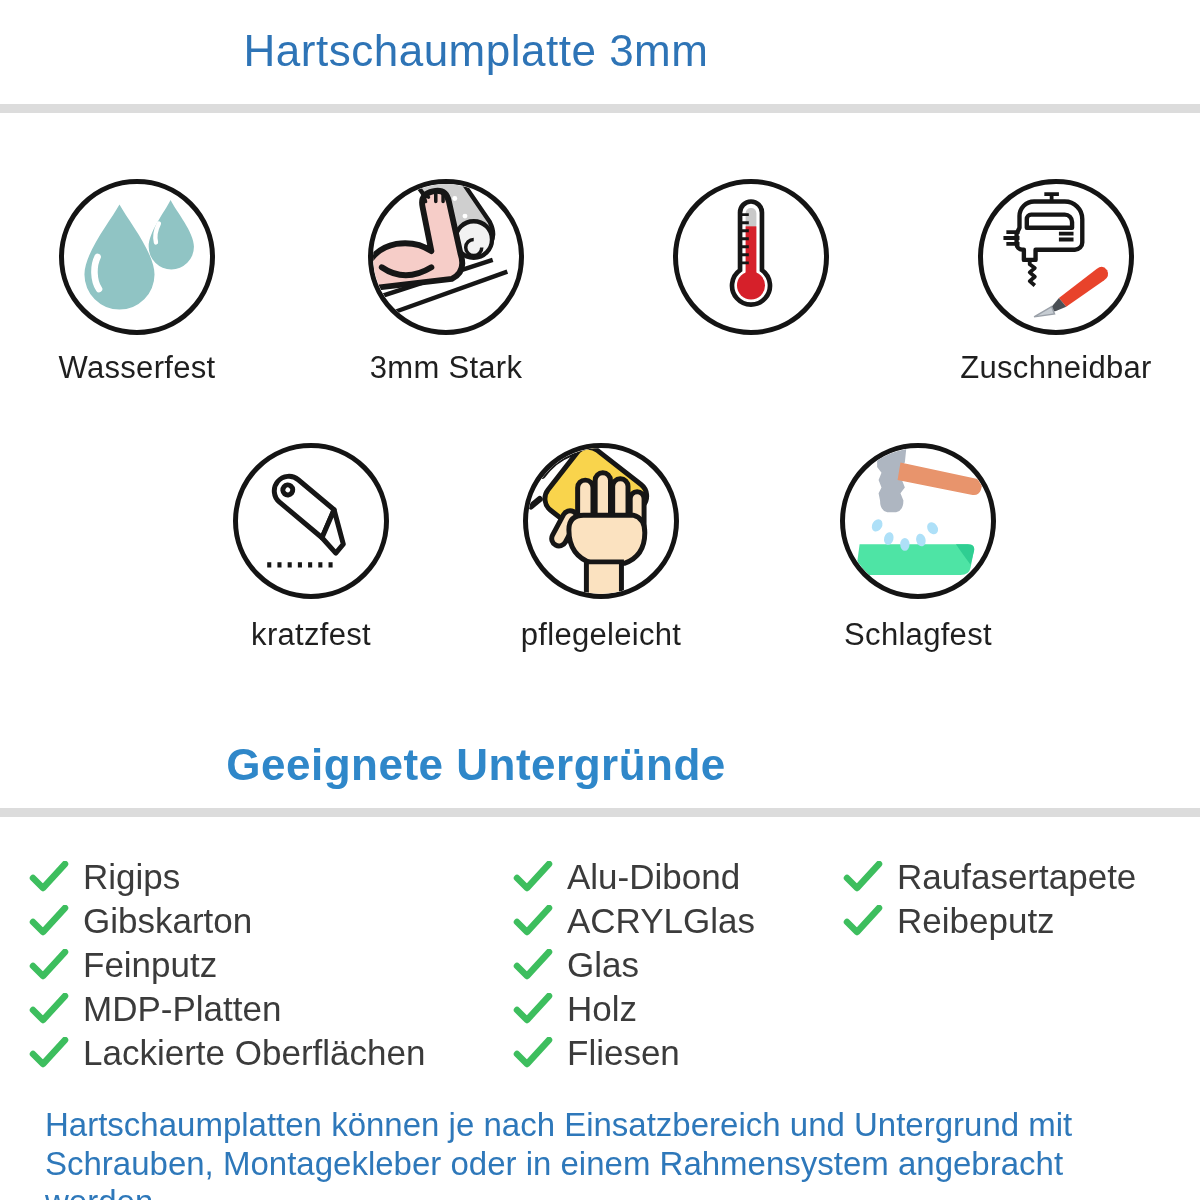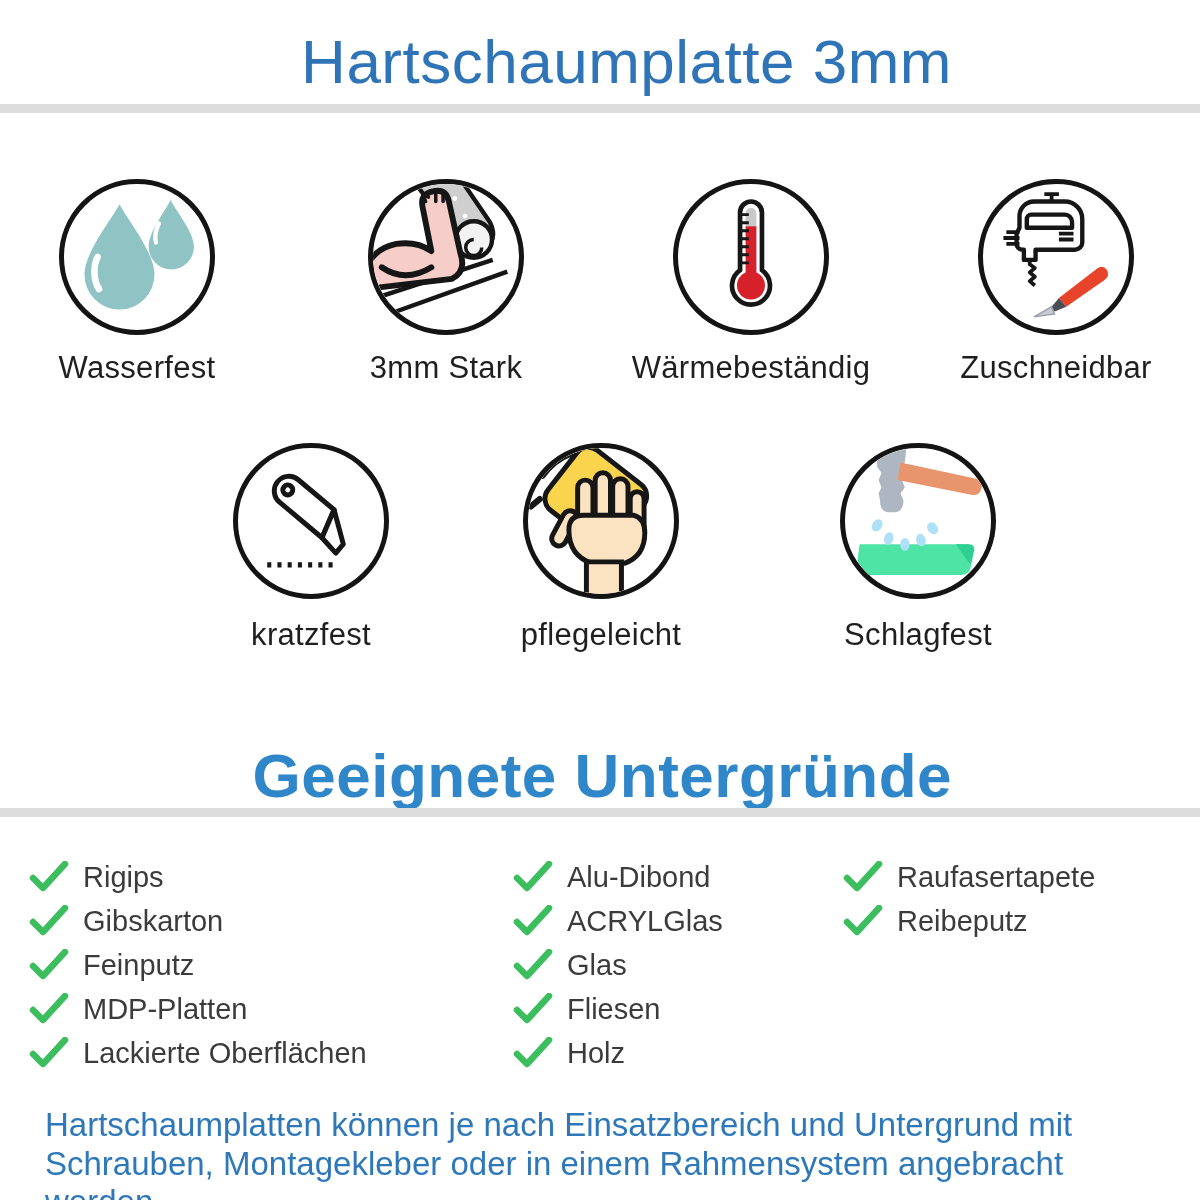--- a/index.html
+++ b/index.html
@@ -1,34 +1,34 @@
 <!DOCTYPE html>
 <html><head>
 <meta charset="utf-8">
 <style>
   html,body{margin:0;padding:0;background:#ffffff;}
   #canvas{position:relative;width:1200px;height:1200px;background:#fff;overflow:hidden;
           font-family:"Liberation Sans", sans-serif;}
   .divider{position:absolute;left:0;width:1200px;height:9px;background:#dcdcdc;}
   #divider-top{top:104px;}
   #divider-mid{top:808px;}
-  .big-heading{position:absolute;left:0;width:952px;text-align:right;
-               font-size:62px;font-weight:400;letter-spacing:0.5px;}
+  .big-heading{position:absolute;left:0;width:952px;text-align:center;
+               font-size:44px;font-weight:400;letter-spacing:0.5px;}
   #page-title{top:26px;color:#2e74b6;}
   #section-title{top:740px;color:#2f87c9;font-weight:bold;}
   .feature{position:absolute;}
   .circle{width:146px;height:146px;border:5px solid #141414;border-radius:50%;
           overflow:hidden;background:#fff;}
   .circle svg{display:block;width:146px;height:146px;}
   .feature-label{position:absolute;width:320px;text-align:center;font-size:31px;
                  color:#1f1f1f;letter-spacing:0.3px;}
   .check-col{position:absolute;}
   .check-row{display:flex;align-items:center;height:44px;}
   .check-ic{width:42px;height:32px;margin-right:13px;flex:0 0 auto;}
-  .check-label{font-size:29px;color:#3b3b3b;white-space:nowrap;}
+  .check-label{font-size:35px;color:#3b3b3b;white-space:nowrap;}
   #footer{position:absolute;left:45px;top:1106px;width:1130px;
           font-size:33px;line-height:38.5px;color:#2e78ba;}
 </style>
 </head>
 <body>
 
 <div id="canvas">
 
   <div id="page-title" class="big-heading">Hartschaumplatte 3mm</div>
   <div id="divider-top" class="divider"></div>
@@ -82,21 +82,20 @@
             <path d="M43.5 26.5 h5"></path>
             <path d="M43.5 32 h5"></path>
           <path d="M43.5 37.5 h5"></path>
             <path d="M43.5 43 h5"></path>
             <path d="M43.5 48.5 h5"></path>
             <path d="M43.5 54 h5"></path>
         </g>
       </svg>
     </div>
   </div>
-  <div class="feature-label" style="left:591px;top:350px;">Wärmebeständig</div>
 
   <div class="feature" style="left:978px;top:179px;">
     <div class="circle">
       <svg viewBox="0 0 100 100">
         <g fill="none" stroke="#161616" stroke-width="3" stroke-linejoin="round">
           <path d="M25 30 V22 A10 10 0 0 1 35 12 H56 A12 12 0 0 1 68 24 V40 A5 5 0 0 1 63 45 H36 V52 H28 V45 H27 A4 4 0 0 1 23 41 V34 Z" fill="#fff"></path>
           <path d="M33 21 H56 A5 5 0 0 1 61 26 V30 H30 V24 A3 3 0 0 1 33 21 Z" fill="#fff"></path>
           <path d="M16 33 H25 M14 37 H25 M16 41 H25" stroke-width="2.6"></path>
           <path d="M32 52 v3 l3.5 2.5 -3.5 3 3.5 3 -3.5 3 3.5 3" stroke-width="2.6"></path>
           <path d="M52 34 h10 M52 38 h10" stroke-width="2.6"></path>
@@ -233,27 +232,27 @@
     <div class="check-row">
       <svg class="check-ic" viewBox="0 0 40 32">
           <path d="M4 17 L14 27 L36 3" fill="none" stroke="#3dbe5e" stroke-width="6.5" stroke-linecap="round" stroke-linejoin="round"></path>
         </svg>
       <span class="check-label">Glas</span>
     </div>
     <div class="check-row">
       <svg class="check-ic" viewBox="0 0 40 32">
           <path d="M4 17 L14 27 L36 3" fill="none" stroke="#3dbe5e" stroke-width="6.5" stroke-linecap="round" stroke-linejoin="round"></path>
         </svg>
+      <span class="check-label">Holz</span>
+    </div>
+    <div class="check-row">
+      <svg class="check-ic" viewBox="0 0 40 32">
+          <path d="M4 17 L14 27 L36 3" fill="none" stroke="#3dbe5e" stroke-width="6.5" stroke-linecap="round" stroke-linejoin="round"></path>
+        </svg>
       <span class="check-label">Fliesen</span>
-    </div>
-    <div class="check-row">
-      <svg class="check-ic" viewBox="0 0 40 32">
-          <path d="M4 17 L14 27 L36 3" fill="none" stroke="#3dbe5e" stroke-width="6.5" stroke-linecap="round" stroke-linejoin="round"></path>
-        </svg>
-      <span class="check-label">Holz</span>
     </div>
   </div>
 
   <div class="check-col" style="left:842px;top:855px;">
     <div class="check-row">
       <svg class="check-ic" viewBox="0 0 40 32">
           <path d="M4 17 L14 27 L36 3" fill="none" stroke="#3dbe5e" stroke-width="6.5" stroke-linecap="round" stroke-linejoin="round"></path>
         </svg>
       <span class="check-label">Raufasertapete</span>
     </div>

